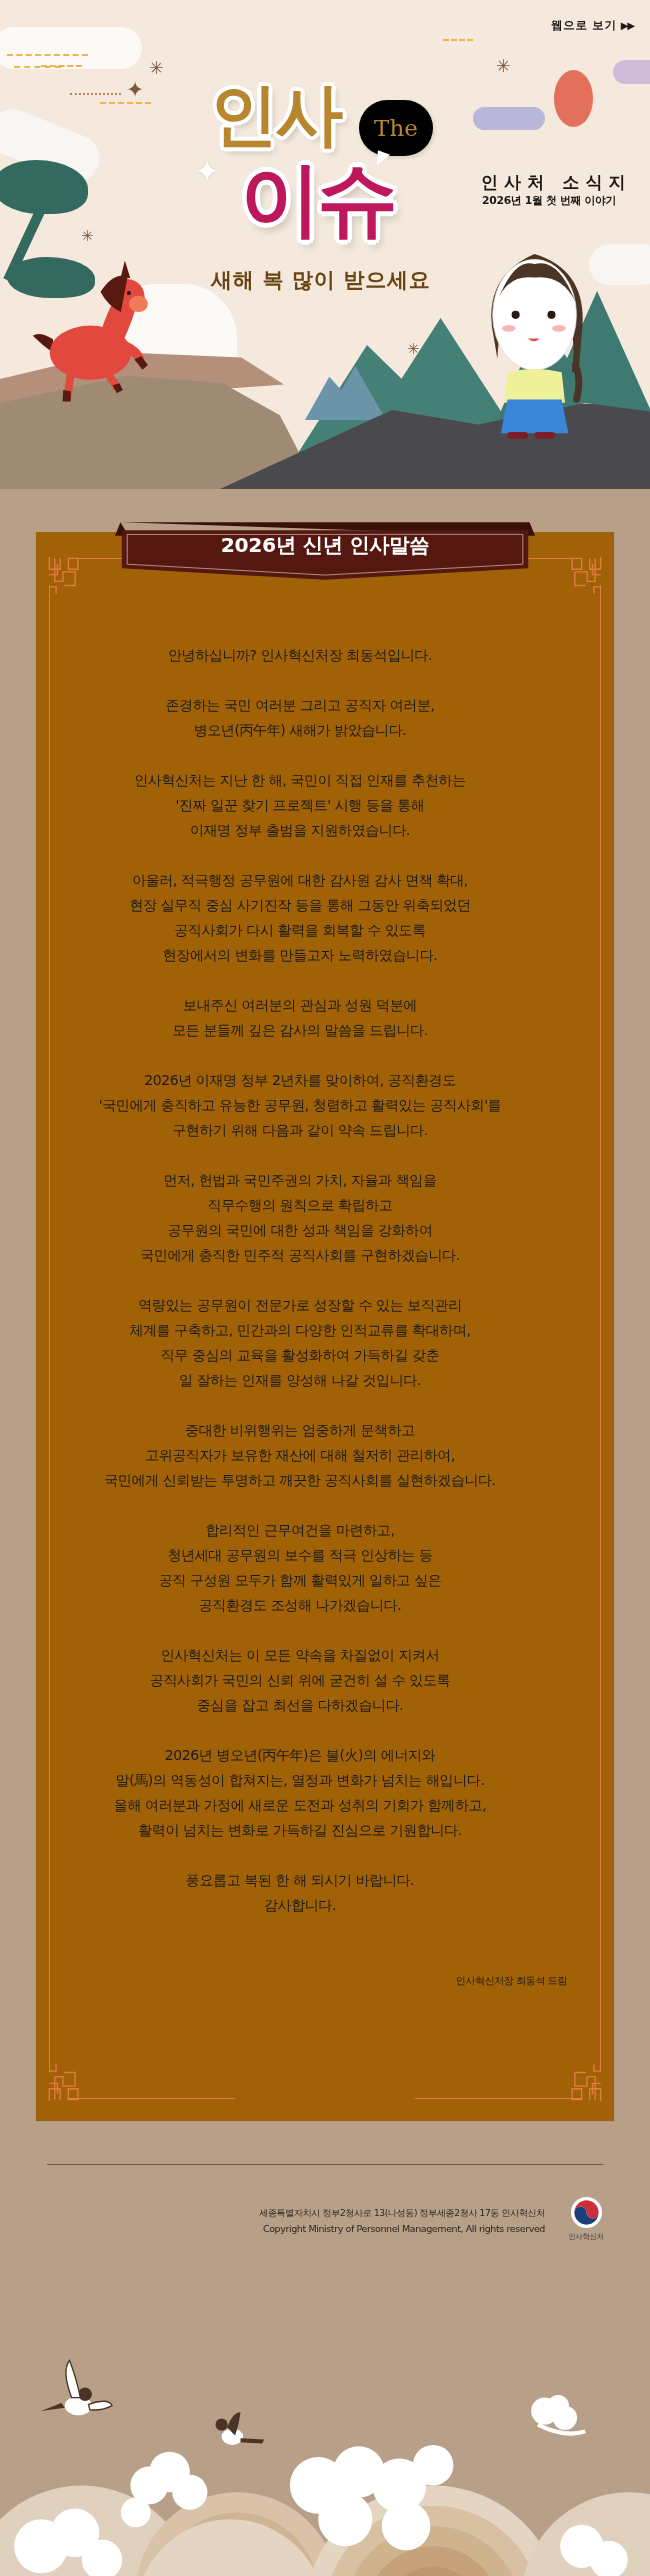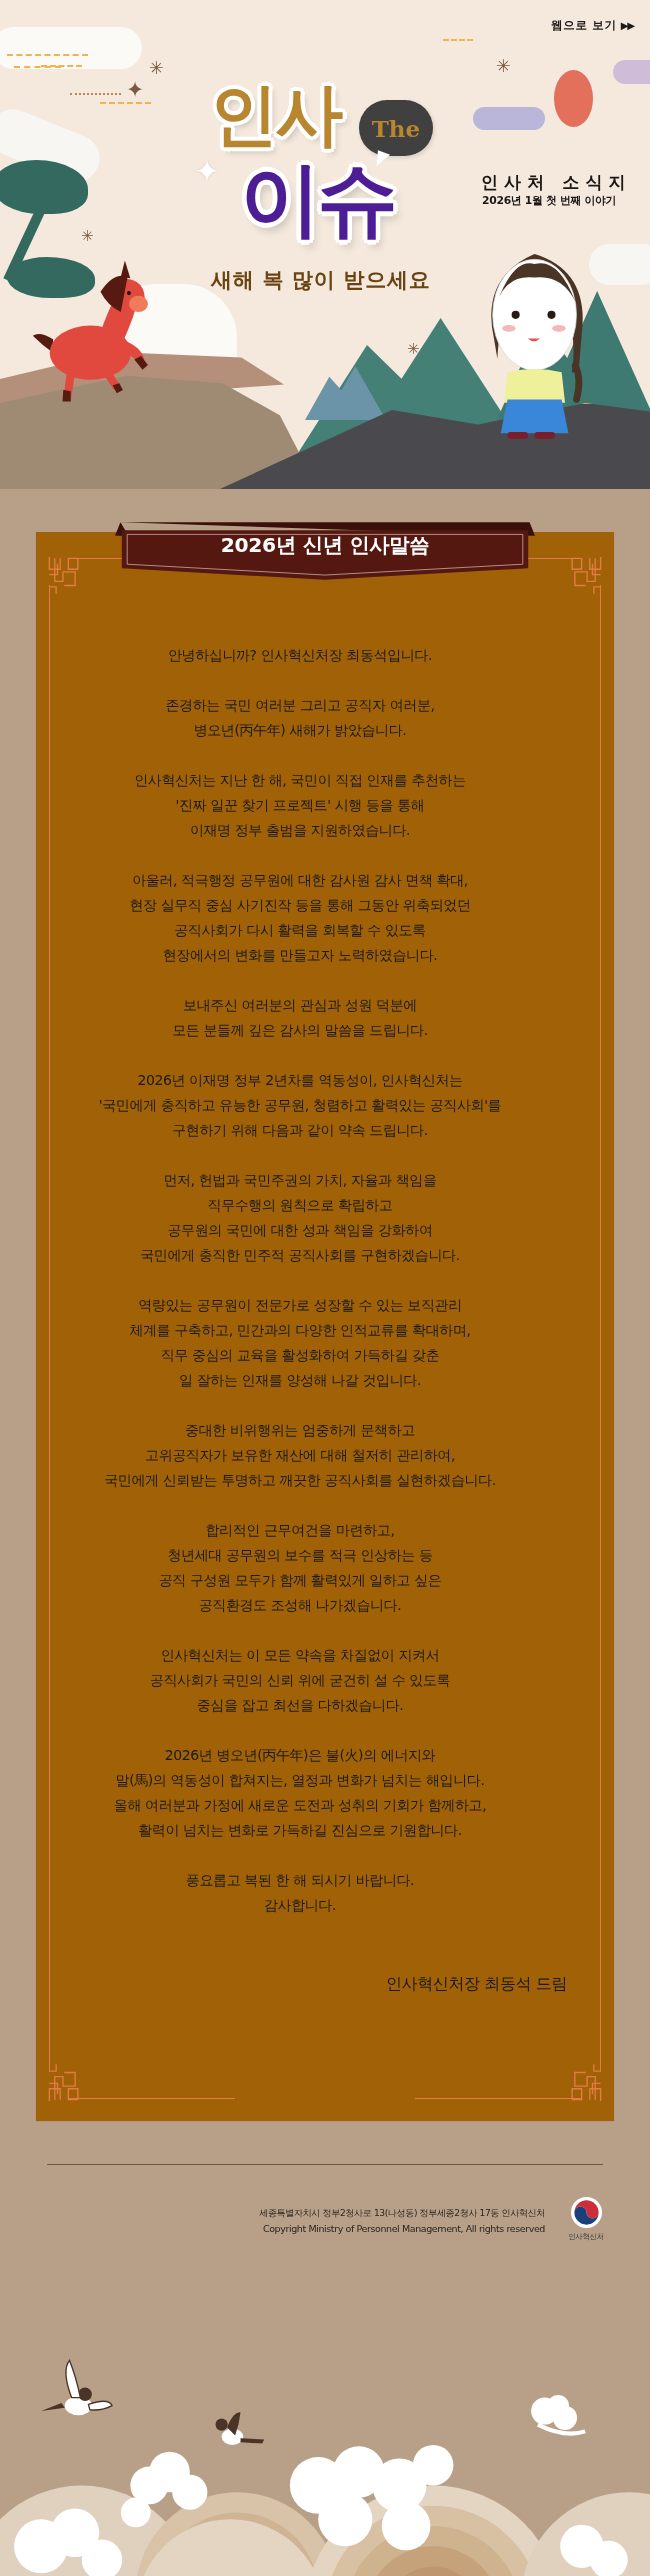--- a/index.html
+++ b/index.html
@@ -7,24 +7,24 @@
   body { font-family: "DejaVu Sans", "Liberation Sans", sans-serif; color: #1a1a1a; }
   .page { position: relative; width: 650px; height: 2576px; overflow: hidden; background: #b8a088; }
 
   
   .hero { position: absolute; left: 0; top: 0; width: 650px; height: 489px; background: #f4e9dc; overflow: hidden; }
   .web-link { position: absolute; right: 16.3px; top: 18.3px; font-size: 11.5px; font-weight: bold; color: #1e1a18; letter-spacing: 0.7px; text-decoration: none; display: flex; align-items: center; gap: 4.1px; }
   .web-link .arrows { font-size: 10.2px; letter-spacing: -1.4px; }
 
   .title-insa { position: absolute; left: 210px; top: 81px; font-size: 68px; font-weight: bold; color: #b8862e; letter-spacing: -2.7px;
     text-shadow: 0 0 0 #fff, 2.7px 2.7px 0 #fff, -2.7px -2.7px 0 #fff, 2.7px -2.7px 0 #fff, -2.7px 2.7px 0 #fff, 0 4.1px 0 #fff, 4.1px 0 0 #fff, 0 -4.1px 0 #fff, -4.1px 0 0 #fff, 4.1px 5.4px 6.8px rgba(0,0,0,0.18); line-height: 1; }
-  .title-the { position: absolute; left: 359px; top: 100px; width: 74px; height: 56px; background: #404040; border-radius: 31px; display: flex; align-items: center; justify-content: center;
-    font-family: "DejaVu Serif", serif; font-weight: bold; font-size: 23px; color: #b8862e; box-shadow: 1.4px 2px 4.1px rgba(0,0,0,0.12); }
+  .title-the { position: absolute; left: 359px; top: 100px; width: 74px; height: 56px; background: #000000; border-radius: 31px; display: flex; align-items: center; justify-content: center;
+    font-family: "DejaVu Serif", serif; font-weight: normal; font-size: 23px; color: #b8862e; box-shadow: 1.4px 2px 4.1px rgba(0,0,0,0.12); }
   .title-the::after { content: ""; position: absolute; left: 16.3px; bottom: -10.8px; border-left: 4.1px solid transparent; border-right: 9.5px solid transparent; border-top: 15px solid #fff; transform: rotate(20deg); }
-  .title-issue { position: absolute; left: 240px; top: 159px; font-size: 81px; font-weight: bold; color: #4c1d95; letter-spacing: -4.1px; line-height: 1;
+  .title-issue { position: absolute; left: 240px; top: 159px; font-size: 81px; font-weight: bold; color: #be185d; letter-spacing: -4.1px; line-height: 1;
     text-shadow: 3.4px 3.4px 0 #fff, -3.4px -3.4px 0 #fff, 3.4px -3.4px 0 #fff, -3.4px 3.4px 0 #fff, 0 4.7px 0 #fff, 4.7px 0 0 #fff, 0 -4.7px 0 #fff, -4.7px 0 0 #fff, 4.1px 6.8px 8.1px rgba(0,0,0,0.2); }
 
   .newsletter-name { position: absolute; left: 481px; top: 171px; font-size: 17px; font-weight: bold; color: #1c1816; letter-spacing: 6.1px; }
   .newsletter-issue { position: absolute; left: 482px; top: 194px; font-size: 10.8px; color: #1c1816; font-weight: bold; letter-spacing: -0.3px; }
 
   .greeting { position: absolute; left: 211px; top: 254px; font-size: 21px; font-weight: bold; color: #6a4412; letter-spacing: 0.7px; margin-top: 12px; }
 
   .sparkle { position: absolute; color: #7a5a40; font-size: 17.6px; line-height: 1; }
   .sparkle.white { color: #fff; text-shadow: 0 0 2.7px rgba(0,0,0,0.15); }
   .dash { position: absolute; height: 0; border-top: 2px dashed #efb350; }
@@ -60,21 +60,21 @@
   .corner.tr { right: -1.4px; top: -1.4px; transform: scaleX(-1); }
   .corner.bl { left: -1.4px; bottom: -1.4px; transform: scaleY(-1); }
   .corner.br { right: -1.4px; bottom: -1.4px; transform: scale(-1,-1); }
 
   .ribbon { position: absolute; left: 79px; top: -10.2px; width: 420px; height: 58px; }
   .ribbon-title { position: absolute; left: 0; top: 9.5px; width: 420px; text-align: center; font-size: 20.3px; font-weight: bold; color: #fff; letter-spacing: -0.3px; }
 
   .letter-body { position: absolute; left: 0; top: 111px; width: 528px; text-align: center; font-family: "DejaVu Sans", sans-serif; font-size: 14px; line-height: 25px; color: #1a1a1a; letter-spacing: -0.4px; }
   .letter-body p { margin-bottom: 25px; }
   .letter-body p span { display: block; }
-  .signature { position: absolute; right: 47px; top: 1442px; font-size: 16px; color: #1a1a1a; letter-spacing: -0.4px; }
+  .signature { position: absolute; right: 47px; top: 1442px; font-size: 10px; color: #1a1a1a; letter-spacing: -0.4px; }
 
   
   .footer-rule { position: absolute; left: 47px; right: 47px; top: 2164px; border-top: 1.4px solid #6b5a4a; }
   .footer-address { position: absolute; right: 105px; top: 2205px; text-align: right; font-size: 9.1px; color: #2a2520; line-height: 16.3px; letter-spacing: -0.4px; }
   .footer-address .copy { font-size: 9.5px; }
   .gov-logo { position: absolute; left: 571px; top: 2197px; width: 31px; height: 31px; border-radius: 50%; background: #fff; }
   .gov-logo-label { position: absolute; left: 563px; top: 2232px; width: 46px; text-align: center; font-size: 7.4px; color: #3a3a3a; letter-spacing: -0.3px; }
 
   .bottom-deco { position: absolute; left: 0; top: 2330px; width: 650px; height: 246px; }
 </style>
@@ -218,21 +218,21 @@
           <span>아울러, 적극행정 공무원에 대한 감사원 감사 면책 확대,</span>
           <span>현장 실무직 중심 사기진작 등을 통해 그동안 위축되었던</span>
           <span>공직사회가 다시 활력을 회복할 수 있도록</span>
           <span>현장에서의 변화를 만들고자 노력하였습니다.</span>
         </p>
       <p>
           <span>보내주신 여러분의 관심과 성원 덕분에</span>
           <span>모든 분들께 깊은 감사의 말씀을 드립니다.</span>
         </p>
       <p>
-          <span>2026년 이재명 정부 2년차를 역동성이, 인사혁신처는</span>
+          <span>2026년 이재명 정부 2년차를 맞이하여, 공직환경도</span>
           <span>'국민에게 충직하고 유능한 공무원, 청렴하고 활력있는 공직사회'를</span>
           <span>구현하기 위해 다음과 같이 약속 드립니다.</span>
         </p>
       <p>
           <span>먼저, 헌법과 국민주권의 가치, 자율과 책임을</span>
           <span>직무수행의 원칙으로 확립하고</span>
           <span>공무원의 국민에 대한 성과 책임을 강화하여</span>
           <span>국민에게 충직한 민주적 공직사회를 구현하겠습니다.</span>
         </p>
       <p>

